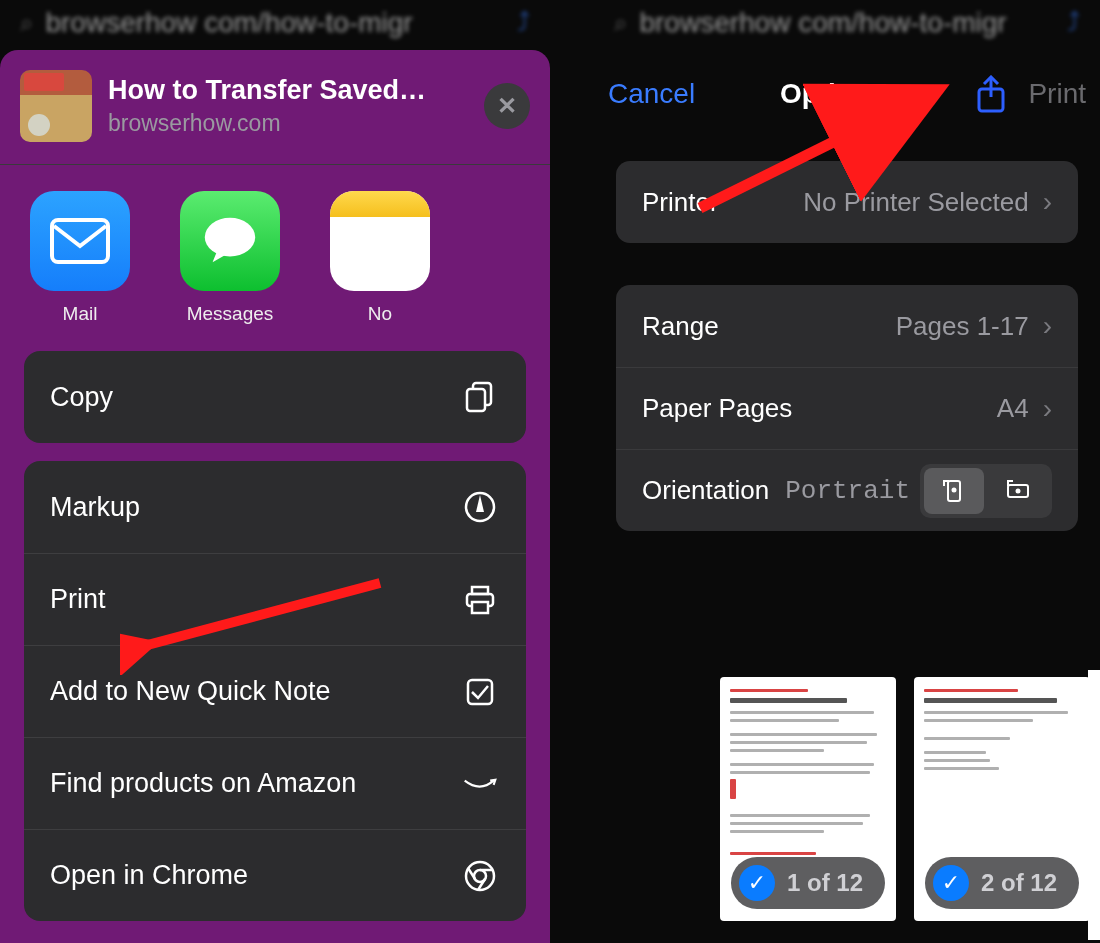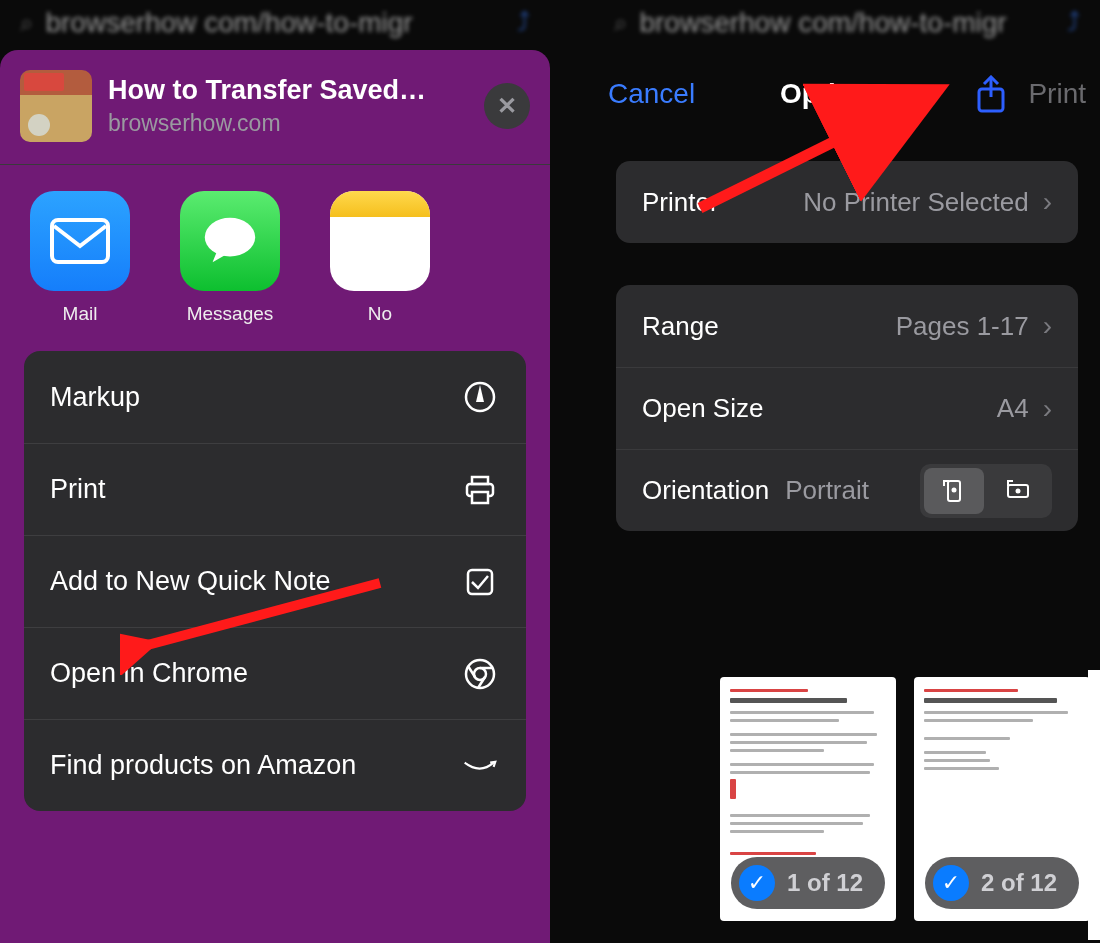--- a/index.html
+++ b/index.html
@@ -59,21 +59,21 @@
   .hdr-title { flex: 1; text-align: center; color: #fff; font-size: 28px; font-weight: 600; }
   .hdr-share { width: 42px; height: 42px; display:flex; align-items:center; justify-content:center; margin-right: 16px; }
   .hdr-share svg { width: 32px; height: 38px; }
   .hdr-print { color: #6a6a6e; font-size: 28px; font-weight: 400; }
 
   .settings-group { margin: 18px 22px 16px 22px; background: #2c2c2e; border-radius: 14px; overflow: hidden; }
   .setting-row { display: flex; align-items: center; padding: 0 26px; height: 82px; border-top: 1px solid #3a3a3c; }
   .setting-row:first-child { border-top: none; }
   .setting-label { color: #fff; font-size: 26px; flex: 0 0 auto; }
   .setting-value { color: #9a9aa0; font-size: 26px; margin-left: auto; }
-  .setting-sub { color: #9a9aa0; font-size: 26px; margin-left: 16px; }
+  .setting-sub { color: #9a9aa0; font-size: 26px; margin-left: 16px; font-family: Liberation Mono, monospace; }
   .chevron { color: #7a7a7f; font-size: 28px; margin-left: 14px; }
 
   .copies-row { display: flex; align-items: center; padding: 0 22px; height: 96px; }
   .copies-label { color: #fff; font-size: 26px; margin-right: auto; }
   .copies-val { width: 130px; height: 56px; border: 1px solid #4a4a4c; border-radius: 10px; display:flex; align-items:center; justify-content:center; color:#fff; font-size:26px; margin-right: 12px; }
   .stepper { display:flex; width: 154px; height: 56px; background: #3a3a3c; border-radius: 10px; overflow:hidden; }
   .stepper-btn { flex:1; display:flex; align-items:center; justify-content:center; color:#fff; font-size:30px; }
   .stepper-sep { width:1px; background:#58585c; margin:10px 0; }
   .seg { display:flex; background:#3a3a3c; border-radius:10px; padding:4px; gap:4px; }
   .seg-btn { width:60px; height:46px; border-radius:8px; display:flex; align-items:center; justify-content:center; }
@@ -132,20 +132,31 @@
             </svg>
         </div>
         <div class="app-label">Messages</div>
       </div>
       <div class="app-item">
         <div class="app-icon icon-notes"></div>
         <div class="app-label">No</div>
       </div>
     </div>
 
+    <div class="action-group">
+      <div class="action-row">
+        <div class="action-label">Copy</div>
+        <div class="action-icon">
+          <svg viewBox="0 0 34 34">
+              <rect x="10" y="3" width="18" height="22" rx="3" fill="none" stroke="#fff" stroke-width="2.5"></rect>
+              <rect x="4" y="9" width="18" height="22" rx="3" fill="#2c2c2e" stroke="#fff" stroke-width="2.5"></rect>
+            </svg>
+        </div>
+      </div>
+    </div>
 
     <div class="action-group">
       <div class="action-row">
         <div class="action-label">Markup</div>
         <div class="action-icon">
           <svg viewBox="0 0 34 34">
               <circle cx="17" cy="17" r="14" fill="none" stroke="#fff" stroke-width="2.5"></circle>
               <path d="M17 5 L13 22 L21 22 Z" fill="#fff"></path>
             </svg>
         </div>
@@ -159,41 +170,41 @@
               <rect x="9" y="19" width="16" height="11" fill="#2c2c2e" stroke="#fff" stroke-width="2.5"></rect>
             </svg>
         </div>
       </div>
       <div class="action-row">
         <div class="action-label">Add to New Quick Note</div>
         <div class="action-icon">
           <svg viewBox="0 0 34 34">
               <rect x="5" y="5" width="24" height="24" rx="4" fill="none" stroke="#fff" stroke-width="2.5"></rect>
               <path d="M9 17 L15 23 L25 11" fill="none" stroke="#fff" stroke-width="2.5"></path>
+            </svg>
+        </div>
+      </div>
+      <div class="action-row">
+        <div class="action-label">Find products on Amazon</div>
+        <div class="action-icon">
+          <svg viewBox="0 0 40 20">
+              <path d="M2 6 Q20 20 36 6" fill="none" stroke="#fff" stroke-width="2.5"></path>
+              <path d="M32 6 L38 5 L36 11" fill="none" stroke="#fff" stroke-width="2.5"></path>
             </svg>
         </div>
       </div>
       <div class="action-row">
         <div class="action-label">Open in Chrome</div>
         <div class="action-icon">
           <svg viewBox="0 0 34 34">
               <circle cx="17" cy="17" r="14" fill="none" stroke="#fff" stroke-width="2.5"></circle>
               <circle cx="17" cy="17" r="6" fill="none" stroke="#fff" stroke-width="2.5"></circle>
               <line x1="17" y1="11" x2="30" y2="11" stroke="#fff" stroke-width="2.5"></line>
               <line x1="12" y1="20" x2="5" y2="9" stroke="#fff" stroke-width="2.5"></line>
               <line x1="22" y1="20" x2="15" y2="31" stroke="#fff" stroke-width="2.5"></line>
-            </svg>
-        </div>
-      </div>
-      <div class="action-row">
-        <div class="action-label">Find products on Amazon</div>
-        <div class="action-icon">
-          <svg viewBox="0 0 40 20">
-              <path d="M2 6 Q20 20 36 6" fill="none" stroke="#fff" stroke-width="2.5"></path>
-              <path d="M32 6 L38 5 L36 11" fill="none" stroke="#fff" stroke-width="2.5"></path>
             </svg>
         </div>
       </div>
     </div>
   </div>
 
   <div class="arrow" style="left:120px; top:575px;">
     <svg width="270" height="100" viewBox="0 0 270 100">
       <defs>
           <marker id="ah1" markerWidth="12" markerHeight="12" refX="2" refY="6" orient="auto">
@@ -233,21 +244,21 @@
     </div>
   </div>
 
   <div class="settings-group" style="margin-top:42px;">
     <div class="setting-row">
       <div class="setting-label">Range</div>
       <div class="setting-value">Pages 1-17</div>
       <div class="chevron">›</div>
     </div>
     <div class="setting-row">
-      <div class="setting-label">Open Size</div>
+      <div class="setting-label">Paper Pages</div>
       <div class="setting-value">A4</div>
       <div class="chevron">›</div>
     </div>
     <div class="setting-row orient-row">
       <div class="setting-label">Orientation</div>
       <div class="setting-sub">Portrait</div>
       <div style="margin-left:auto" class="seg">
         <div class="seg-btn active">
           <svg viewBox="0 0 26 26">
               <rect x="7" y="3" width="12" height="20" rx="2" fill="none" stroke="#fff" stroke-width="2"></rect>

